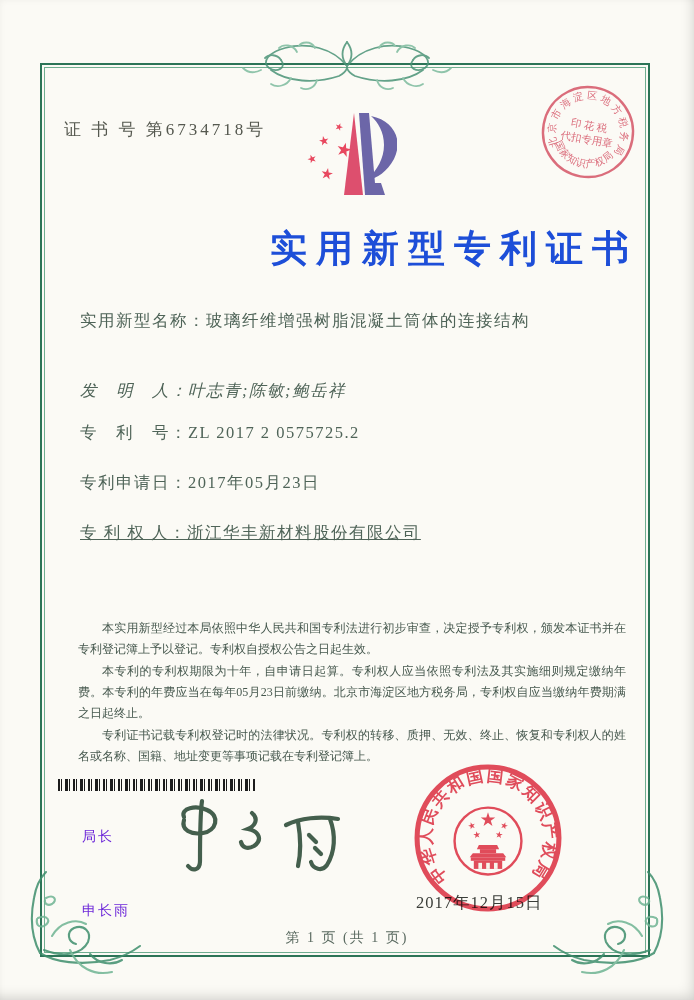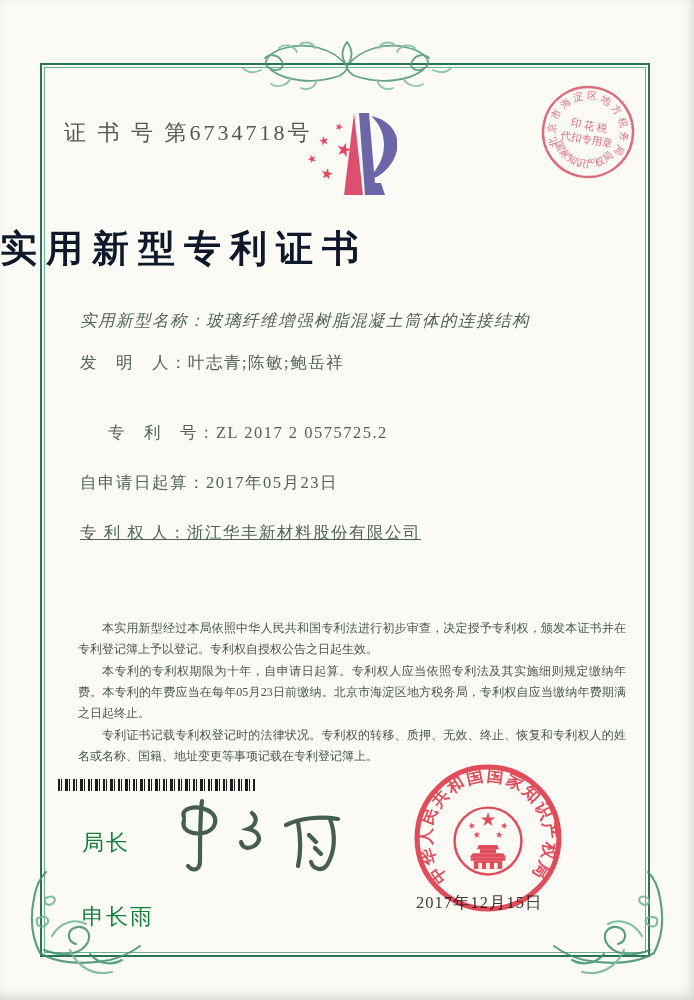--- a/index.html
+++ b/index.html
@@ -4,32 +4,32 @@
 <style>
   html,body{margin:0;padding:0;background:#e8e8e4;}
   .page{position:relative;width:694px;height:1000px;overflow:hidden;
         background:#fbfaf5;
         font-family:"Liberation Serif","DejaVu Serif",serif;
         box-shadow:inset -8px -10px 14px -8px rgba(0,0,0,.18), inset 2px 2px 6px -2px rgba(0,0,0,.05);}
   .abs{position:absolute;}
   
   .frame{left:40px;top:63px;width:606px;height:890px;border:2.5px solid #2c7457;}
   .frame-inner{position:absolute;inset:2px;border:1px solid #6fae90;}
-  .cert-no{left:64px;top:118px;font-size:22px;letter-spacing:3px;color:#55584f;}
-  .title{left:0;top:224px;width:638px;text-align:left;font-size:37px;font-weight:600;
-         letter-spacing:9px;color:#0f172a;}
+  .cert-no{left:64px;top:118px;font-size:17px;letter-spacing:3px;color:#55584f;}
+  .title{left:0;top:224px;width:638px;text-align:right;font-size:37px;font-weight:600;
+         letter-spacing:9px;color:#1d4ed8;}
   .field{left:80px;font-size:16.5px;color:#4f6458;letter-spacing:1.5px;}
   .body-text{left:78px;width:548px;font-size:12px;line-height:1.78;color:#46584e;
              text-align:justify;margin-top:16px;}
   .body-text p{margin:0;text-indent:2em;}
   .barcode{left:58px;top:779px;width:197px;height:12px;
     background:repeating-linear-gradient(90deg,#1c1c1c 0 2px,transparent 2px 3px,
       #1c1c1c 3px 4px,transparent 4px 7px,#1c1c1c 7px 10px,transparent 10px 11px,
       #1c1c1c 11px 12px,transparent 12px 15px);}
-  .director{font-size:22px;color:#15803d;letter-spacing:2px;}
+  .director{font-size:14px;color:#6d28d9;letter-spacing:2px;}
   .seal-date{left:416px;top:892px;font-size:16.5px;color:#3a3d38;letter-spacing:1px;z-index:2;}
   .footer{left:0;top:929px;width:694px;text-align:center;font-size:14px;color:#5a6a60;letter-spacing:2px;}
   svg{display:block;}
   .seal-svg{mix-blend-mode:multiply;opacity:.93;z-index:3;}
   .stamp-svg{mix-blend-mode:multiply;opacity:.85;}
   .orn{color:#4a9377;}
 </style>
 </head>
 <body>
 
@@ -115,24 +115,24 @@
       <text font-size="10" font-family="Liberation Serif,serif">
         <textPath href="#stampBot" textLength="72" lengthAdjust="spacing">国家知识产权局</textPath>
       </text>
       <text x="50" y="47" font-size="10.5" text-anchor="middle" font-family="Liberation Serif,serif">印 花 税</text>
       <text x="50" y="61" font-size="10.5" text-anchor="middle" font-family="Liberation Serif,serif">代扣专用章</text>
     </g>
   </svg>
 
   <div class="abs title">实用新型专利证书</div>
 
-  <div class="abs field" style="top:310px;font-style:italic;">实用新型名称：玻璃纤维增强树脂混凝土筒体的连接结构</div>
-  <div class="abs field" style="top:352px;">发　明　人：叶志青;陈敏;鲍岳祥</div>
-  <div class="abs field" style="top:422px;margin-left:28px;">专　利　号：ZL 2017 2 0575725.2</div>
-  <div class="abs field" style="top:472px;">自申请日起算：2017年05月23日</div>
+  <div class="abs field" style="top:310px;">实用新型名称：玻璃纤维增强树脂混凝土筒体的连接结构</div>
+  <div class="abs field" style="top:380px;font-style:italic;">发　明　人：叶志青;陈敏;鲍岳祥</div>
+  <div class="abs field" style="top:422px;">专　利　号：ZL 2017 2 0575725.2</div>
+  <div class="abs field" style="top:472px;">专利申请日：2017年05月23日</div>
   <div class="abs field" style="top:522px;text-decoration:underline;">专 利 权 人：浙江华丰新材料股份有限公司</div>
 
   <div class="abs body-text" style="top:602px;">
     <p>本实用新型经过本局依照中华人民共和国专利法进行初步审查，决定授予专利权，颁发本证书并在专利登记簿上予以登记。专利权自授权公告之日起生效。</p>
     <p>本专利的专利权期限为十年，自申请日起算。专利权人应当依照专利法及其实施细则规定缴纳年费。本专利的年费应当在每年05月23日前缴纳。北京市海淀区地方税务局，专利权自应当缴纳年费期满之日起终止。</p>
     <p>专利证书记载专利权登记时的法律状况。专利权的转移、质押、无效、终止、恢复和专利权人的姓名或名称、国籍、地址变更等事项记载在专利登记簿上。</p>
   </div>
 
   <div class="abs barcode"></div>
 
@@ -174,14 +174,15 @@
         <path d="M60 90 L90 90 L93 94 L57 94 Z"></path>
         <rect x="58" y="94" width="34" height="3.5"></rect>
         <rect x="61" y="97.5" width="28" height="8"></rect>
         <rect x="65.5" y="99.5" width="3.6" height="6" fill="#fbfaf5"></rect>
         <rect x="73.2" y="99.5" width="3.6" height="6" fill="#fbfaf5"></rect>
         <rect x="80.9" y="99.5" width="3.6" height="6" fill="#fbfaf5"></rect>
       </g>
     </g>
   </svg>
 
+  <div class="abs footer">第 1 页 (共 1 页)</div>
 
 </div>
 
 </body></html>

